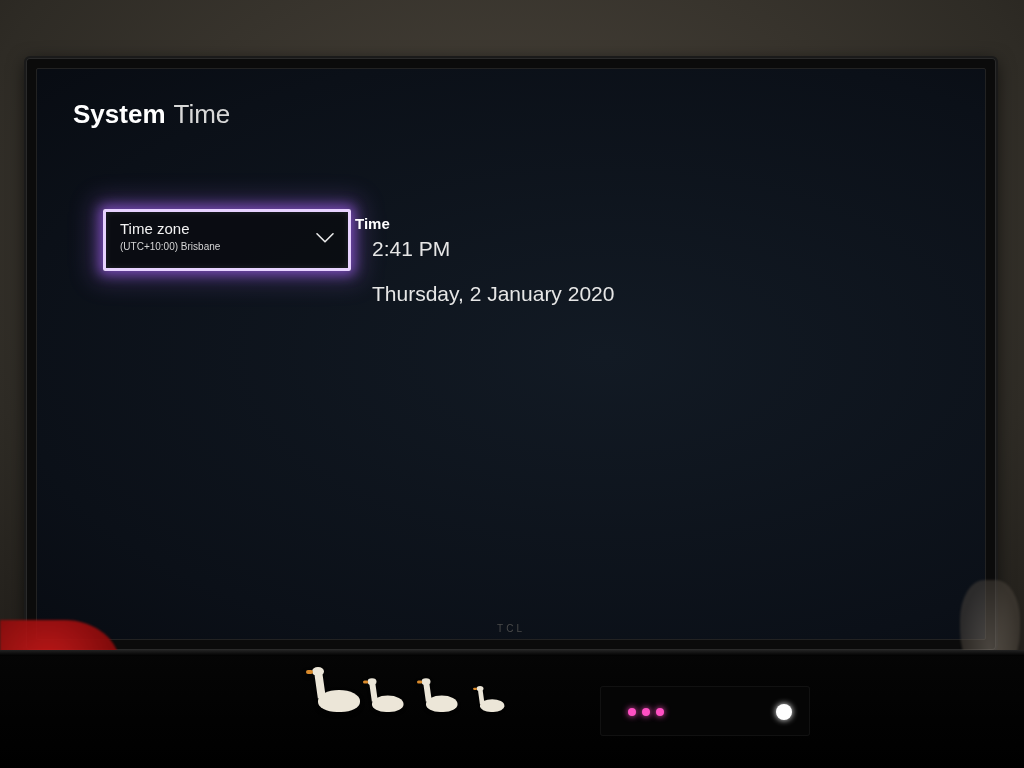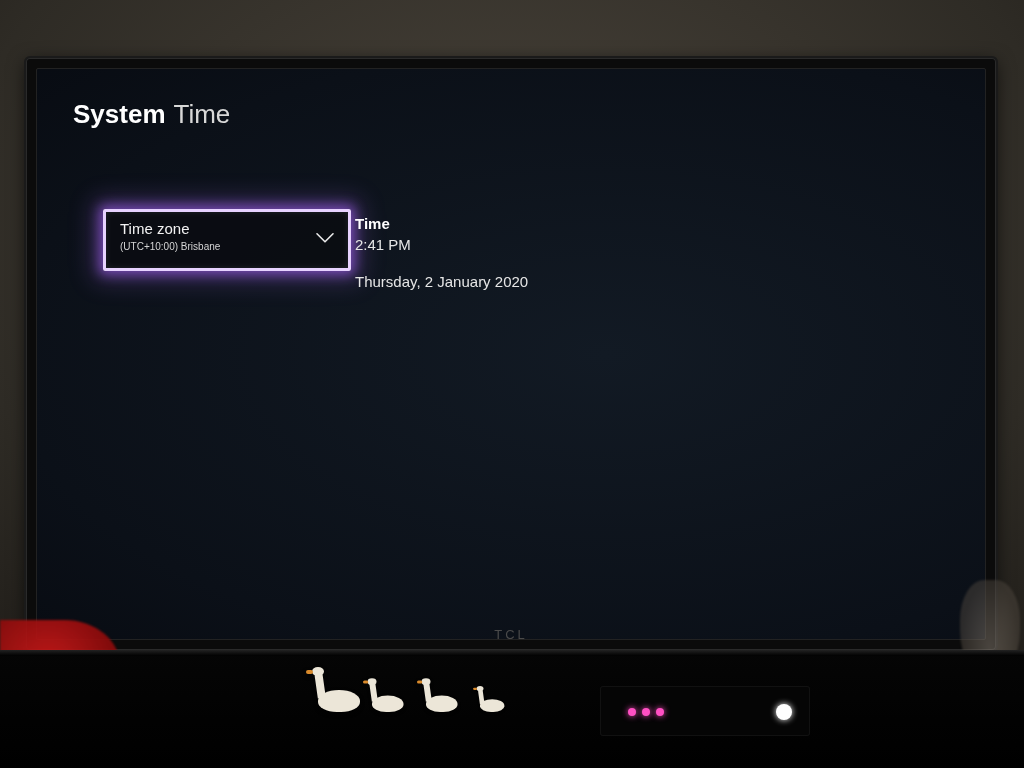--- a/index.html
+++ b/index.html
@@ -113,30 +113,31 @@
   }
   .info .heading {
     font-weight: 700;
     color: #ffffff;
     margin-bottom: 0px;
     font-size: 15px;
   }
   .info .val {
     color: #e6e6e6;
     margin-bottom: 16px;
-    font-size: 15px;
+    font-size: 21px;
+    margin-left: 17px;
   }
 
   
   .tv-brand {
     position: absolute;
     left: 50%;
-    bottom: 8px;
+    bottom: 16px;
     transform: translateX(-50%);
-    font-size: 13px;
+    font-size: 10px;
     letter-spacing: 3px;
     color: #4a4a4a;
   }
 
   
   .console {
     position: absolute;
     left: 0;
     right: 0;
     top: 650px;

